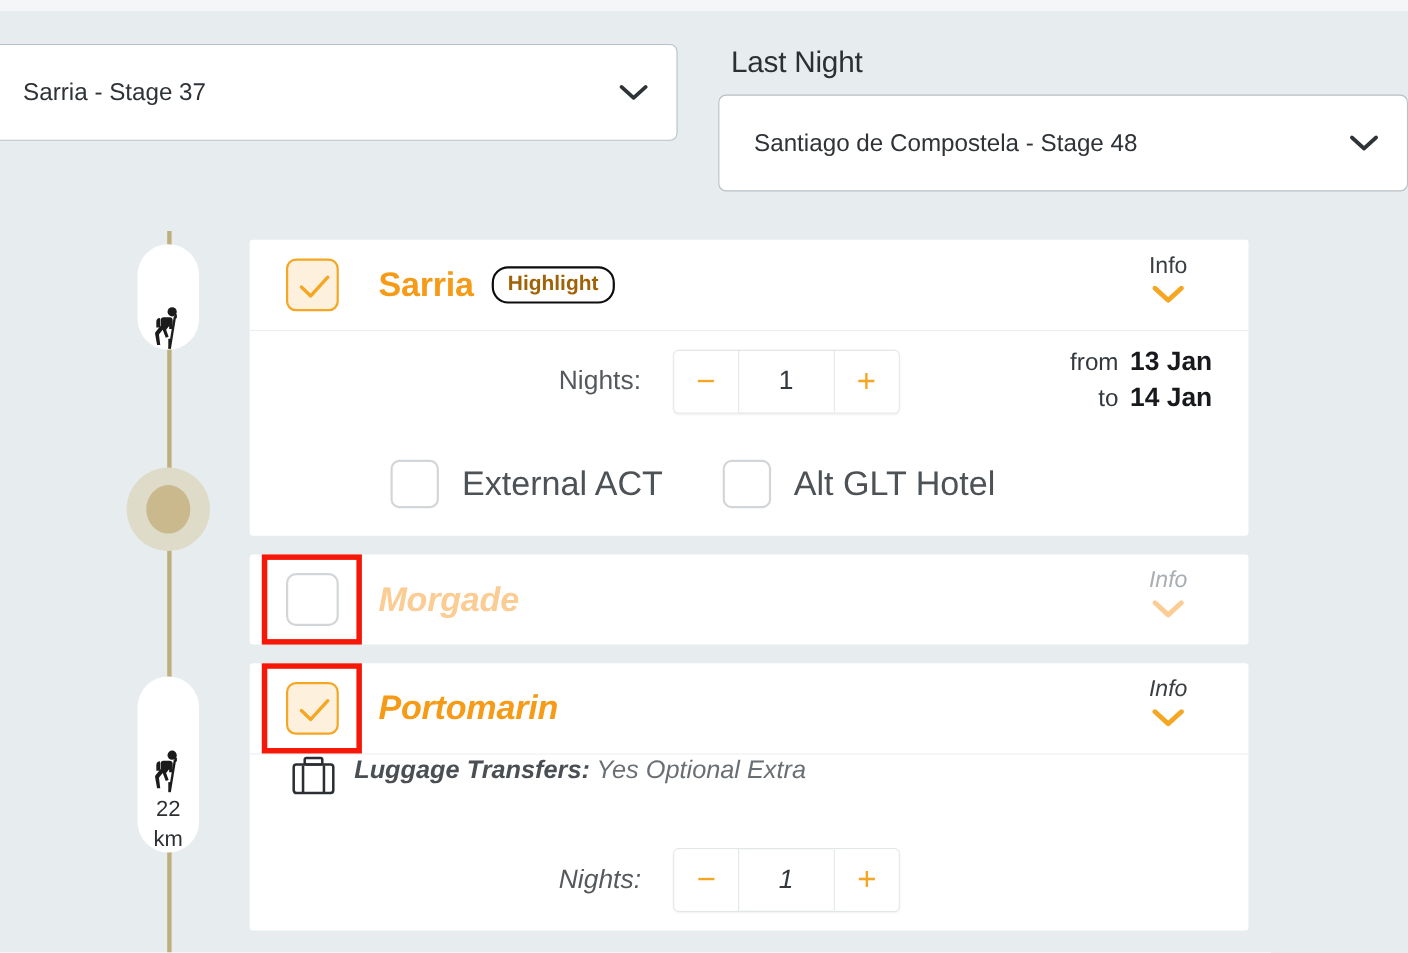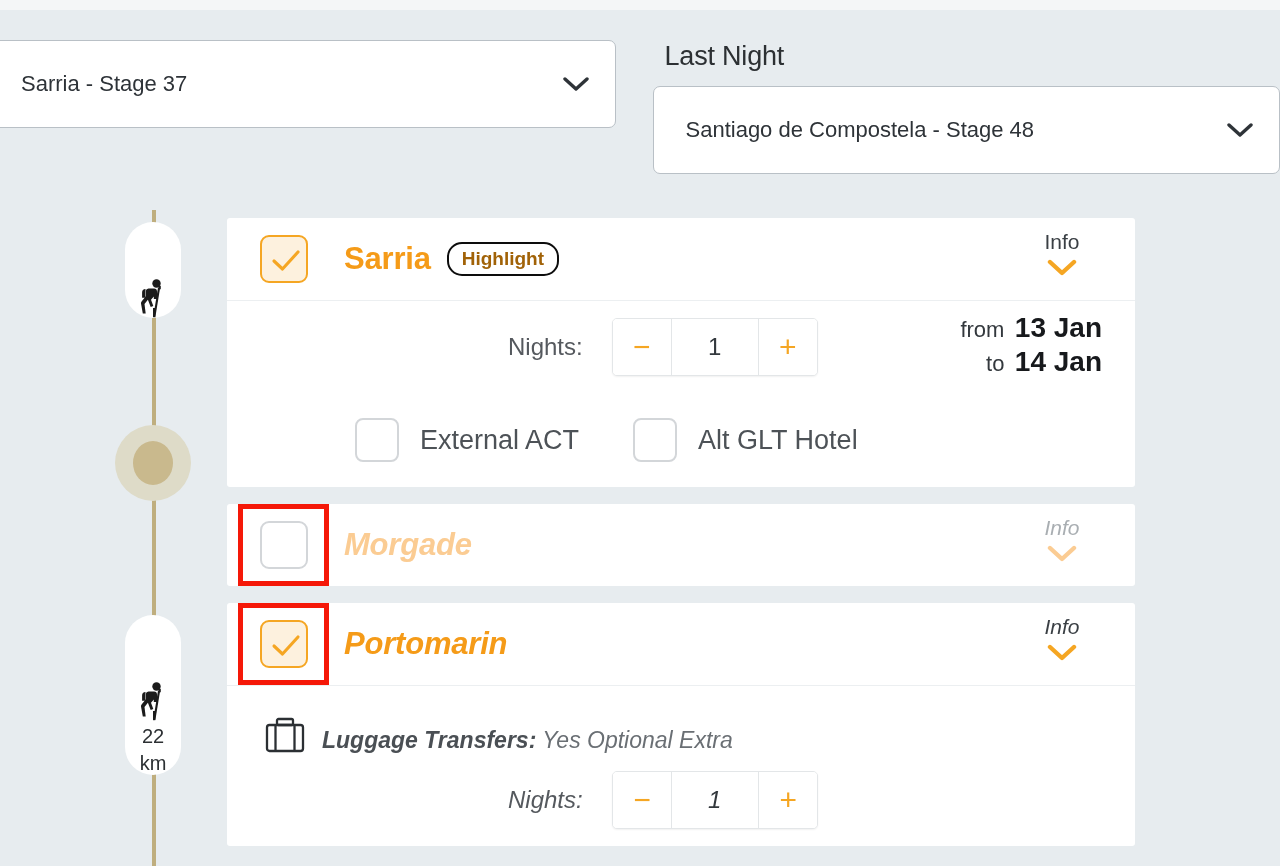--- a/index.html
+++ b/index.html
@@ -167,21 +167,21 @@
   }
   .info-label { font-size: 21px; color: #3a3f44; line-height: 24px; }
   .info-label.muted { color: #a9aeb2; }
   .chev-orange { width: 30px; height: 18px; }
 
   .divider { height: 1px; background: #eceff1; width: 100%; }
 
   .card-body { padding: 0; }
 
   .luggage-row {
-    display: flex; align-items: flex-end;
+    display: flex; align-items: flex-start;
     height: 68px;
     padding-left: 37px;
   }
   .lug-icon { width: 42px; height: 38px; flex: 0 0 auto; }
   .lug-text {
     margin-left: 16px;
     font-size: 23px;
     color: #6a6f74;
   }
   .lug-text b { color: #4a4f54; font-weight: bold; }
@@ -223,33 +223,33 @@
     color: #33383d;
   }
   .dates {
     position: absolute; right: 33px; top: 50%;
     transform: translateY(-50%);
     text-align: right;
     line-height: 30px;
   }
   .date-line { white-space: nowrap; }
   .date-pre { font-size: 22px; color: #33383d; }
-  .date-val { font-size: 28px; font-weight: bold; color: #17191c; margin-left: 6px; }
+  .date-val { font-size: 24px; font-weight: bold; color: #17191c; margin-left: 6px; }
 
   .opts-row {
     display: flex; align-items: center;
     height: 94px;
     padding-left: 0;
   }
   .opt {
     display: flex; align-items: center;
   }
   .opt .checkbox { width: 44px; height: 44px; border-radius: 8px; }
   .opt-label {
-    font-size: 27px; color: #4d5257;
+    font-size: 31px; color: #4d5257;
     margin-left: 21px;
     white-space: nowrap;
   }
   .opt.o1 { margin-left: 128px; }
   .opt.o2 { margin-left: 54px; }
 </style>
 </head>
 <body>
 
 <div id="page">

